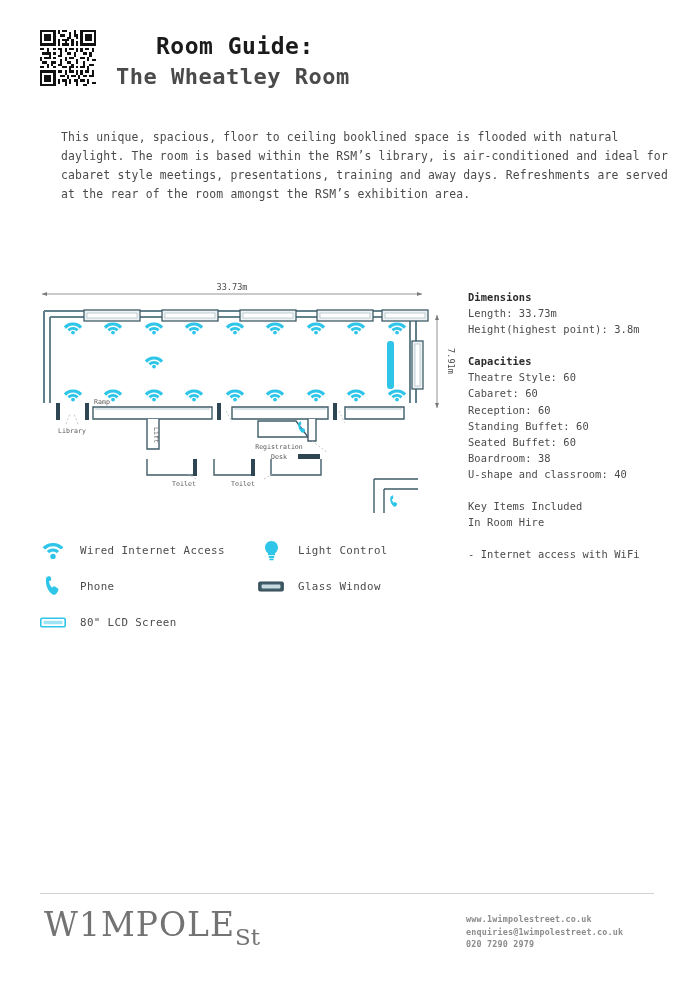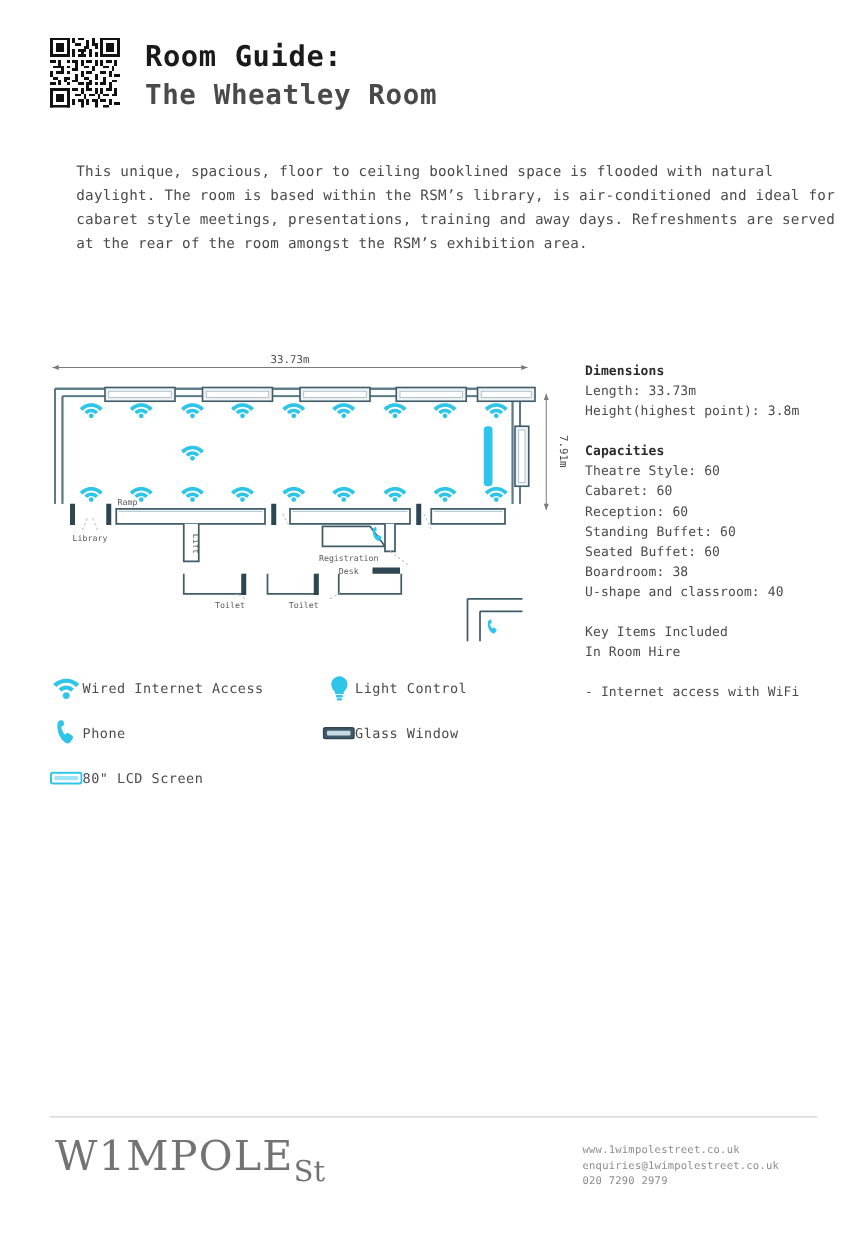--- a/index.html
+++ b/index.html
@@ -38,20 +38,21 @@
     image-rendering: pixelated;
   }
   .title-block { padding-top: 2px; }
   .title-main {
     font-family: "DejaVu Sans Mono", monospace;
     font-size: 23px;
     font-weight: bold;
     color: #1a1a1a;
     letter-spacing: 0.5px;
     line-height: 1.25;
+    margin-left: 40px;
   }
   .title-sub {
     font-family: "DejaVu Sans Mono", monospace;
     font-size: 22px;
     font-weight: bold;
     color: #4a4a4a;
     letter-spacing: 0.5px;
     line-height: 1.3;
     margin-top: 2px;
   }
@@ -109,20 +110,21 @@
     width: 420px;
   }
   .legend-row {
     display: flex;
     align-items: center;
     height: 36px;
   }
   .legend-cell {
     display: flex;
     align-items: center;
+    gap: 14px;
   }
   .legend-cell.col1 { width: 218px; }
   .legend-ico {
     width: 26px;
     display: flex;
     justify-content: center;
     align-items: center;
   }
   .legend-label {
     font-size: 10.8px;
@@ -157,20 +159,21 @@
     letter-spacing: 0;
   }
   .contact {
     position: absolute;
     left: 466px;
     top: 913px;
     font-size: 8.4px;
     line-height: 12.6px;
     color: #8c8c8c;
     letter-spacing: 0.2px;
+    font-weight: bold;
   }
 </style>
 </head>
 <body>
 
 <div class="page">
 
   <div class="header">
     <svg class="qr" viewBox="0 0 25 25" shape-rendering="crispEdges">
       <rect width="25" height="25" fill="#ffffff"></rect>

